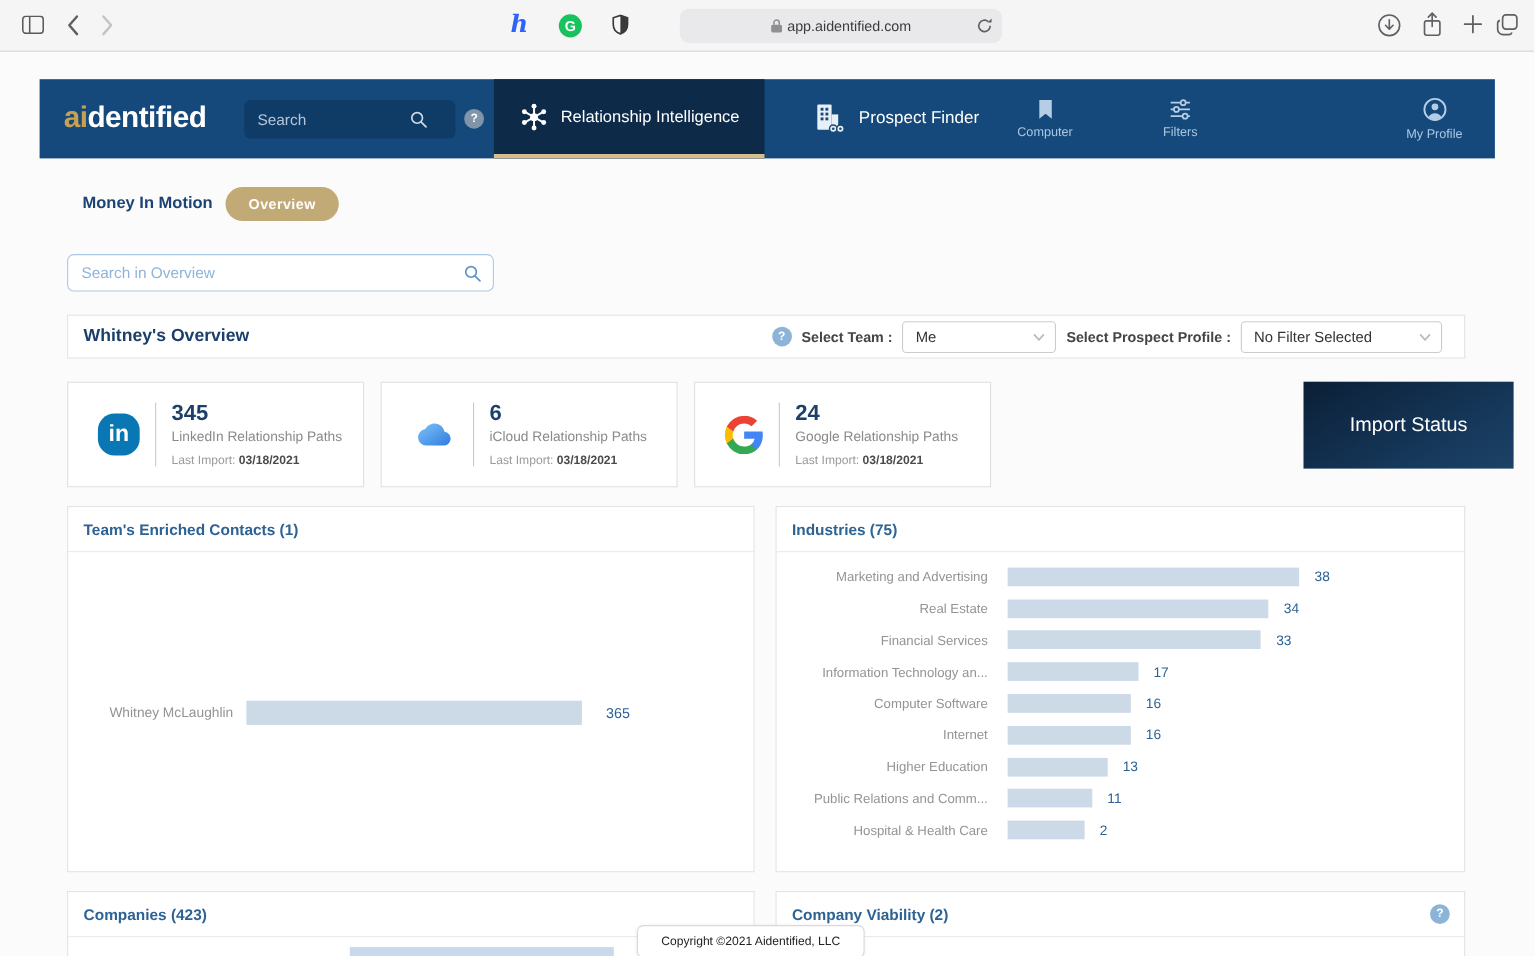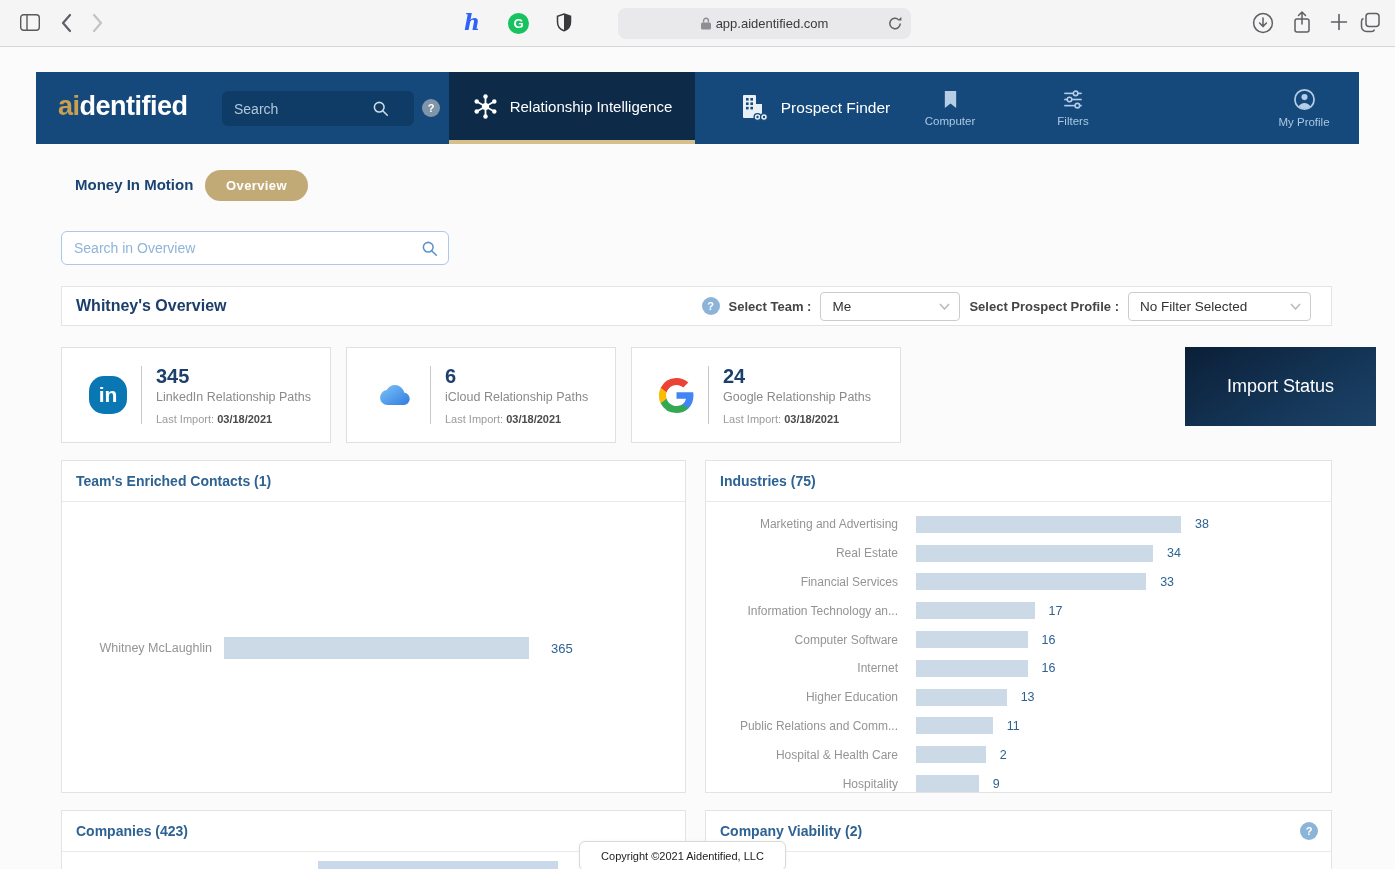--- a/index.html
+++ b/index.html
@@ -378,25 +378,20 @@
         <div class="i-row">
           <div class="c-label">Public Relations and Comm...</div>
           <div class="c-bar" style="width: 76.7105px; background: rgb(204, 217, 230);"></div>
           <div class="c-val" style="color: rgb(45, 98, 147);">11</div>
         </div>
         <div class="i-row">
           <div class="c-label">Hospital &amp; Health Care</div>
           <div class="c-bar" style="width: 69.7368px; background: rgb(204, 217, 230);"></div>
           <div class="c-val" style="color: rgb(45, 98, 147);">2</div>
         </div>
-        <div class="i-row">
-          <div class="c-label">Hospitality</div>
-          <div class="c-bar" style="width: 62.7632px; background: rgb(204, 217, 230);"></div>
-          <div class="c-val" style="color: rgb(45, 98, 147);">9</div>
-        </div>
       </div>
   </div>
 
   <div class="panel" style="left:61px; top:810px; width:625px; height:80px;">
     <div class="phead">
       <span class="ptitle">Companies (423)</span>
     </div>
     <div class="partial-bar"></div>
   </div>
 

